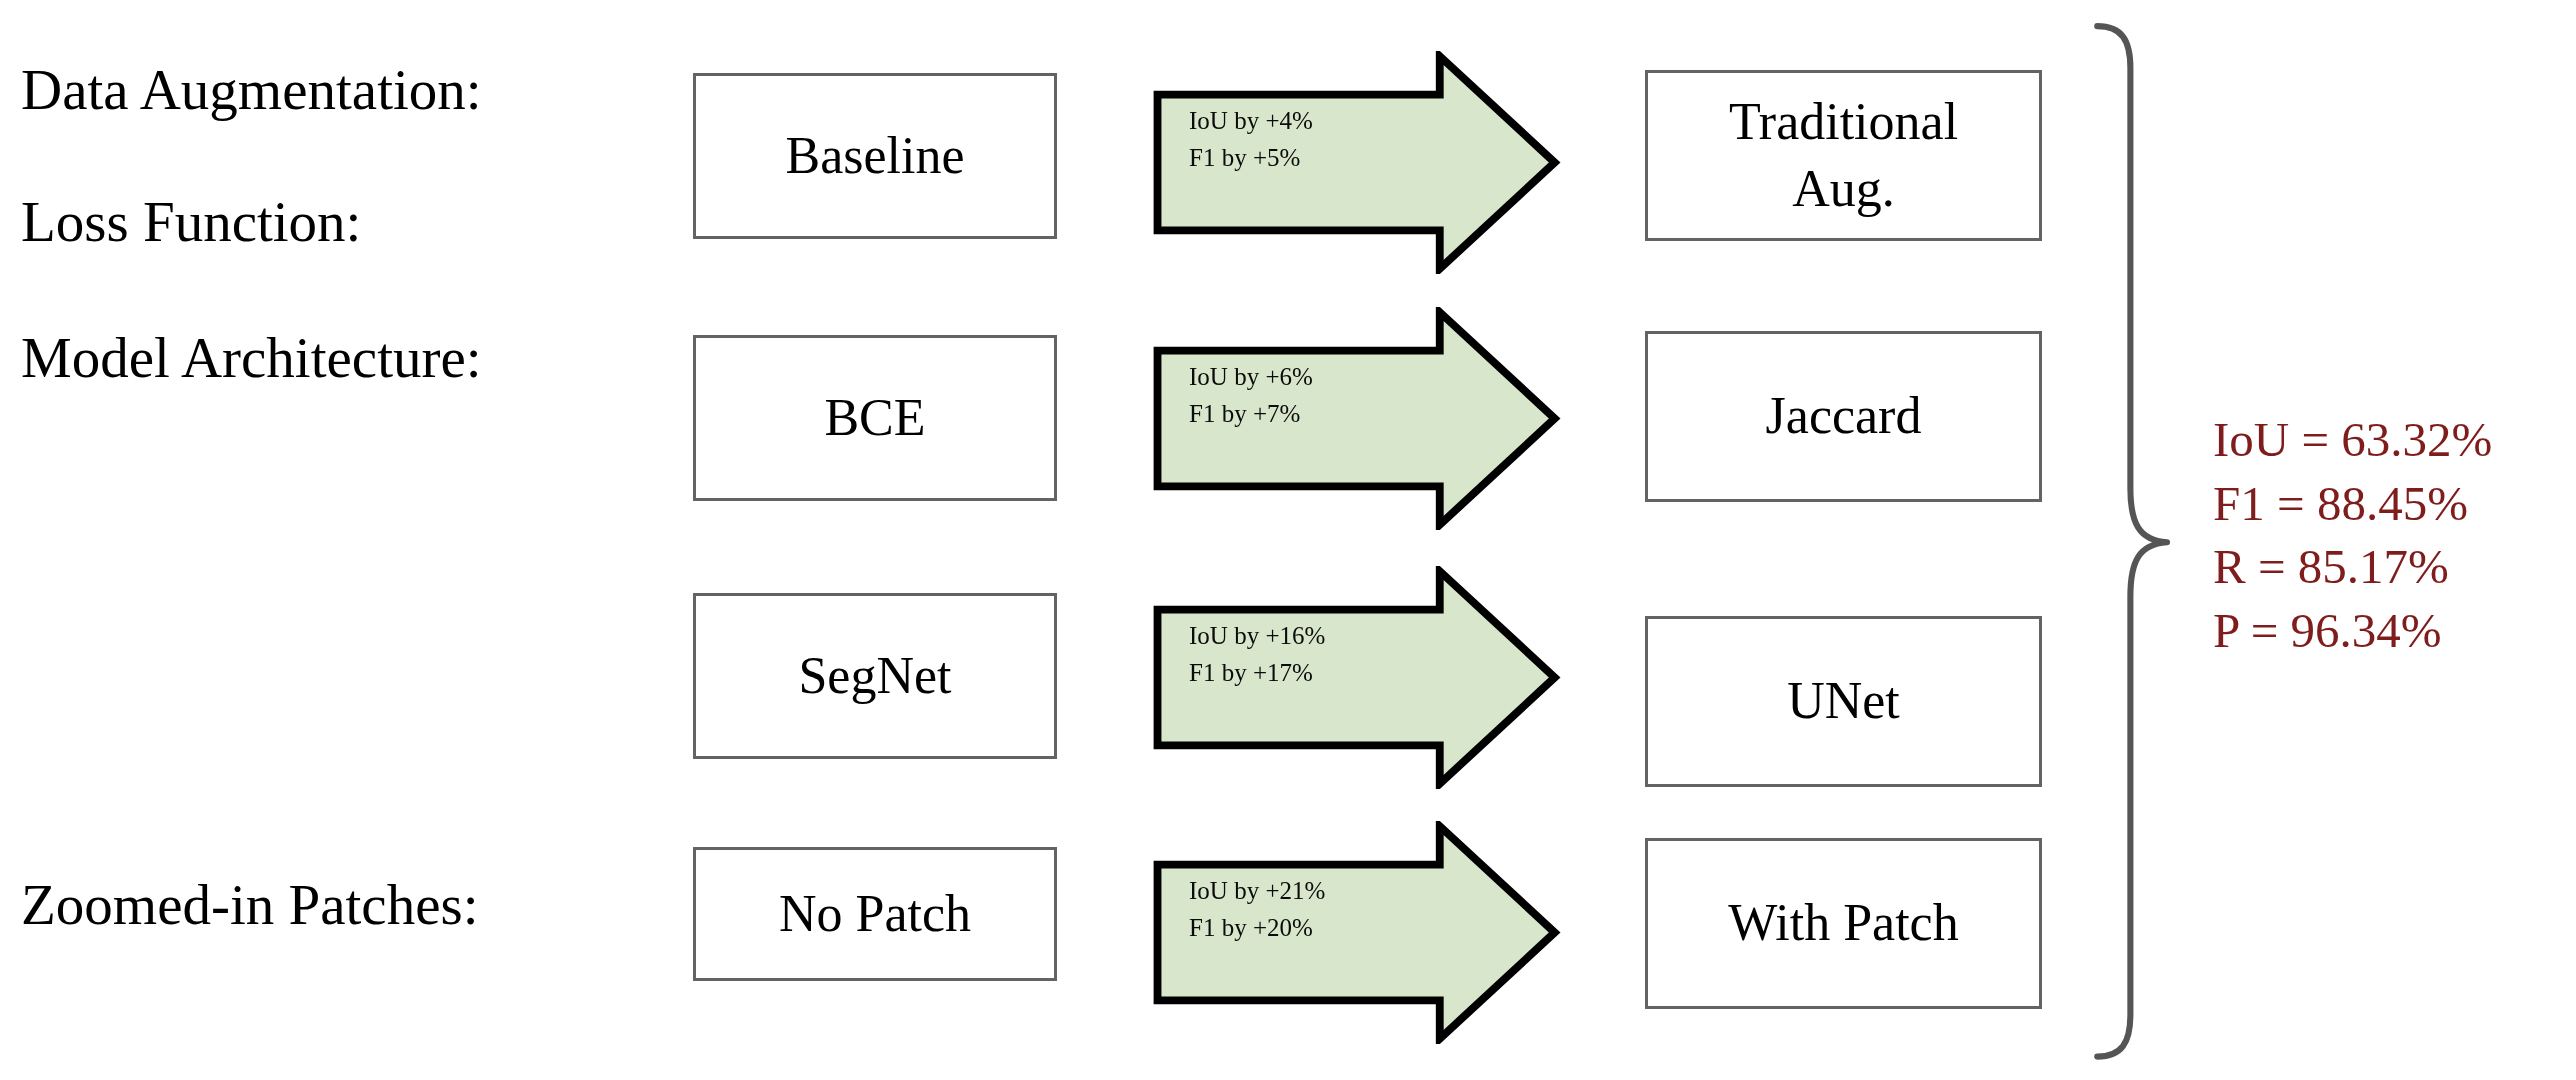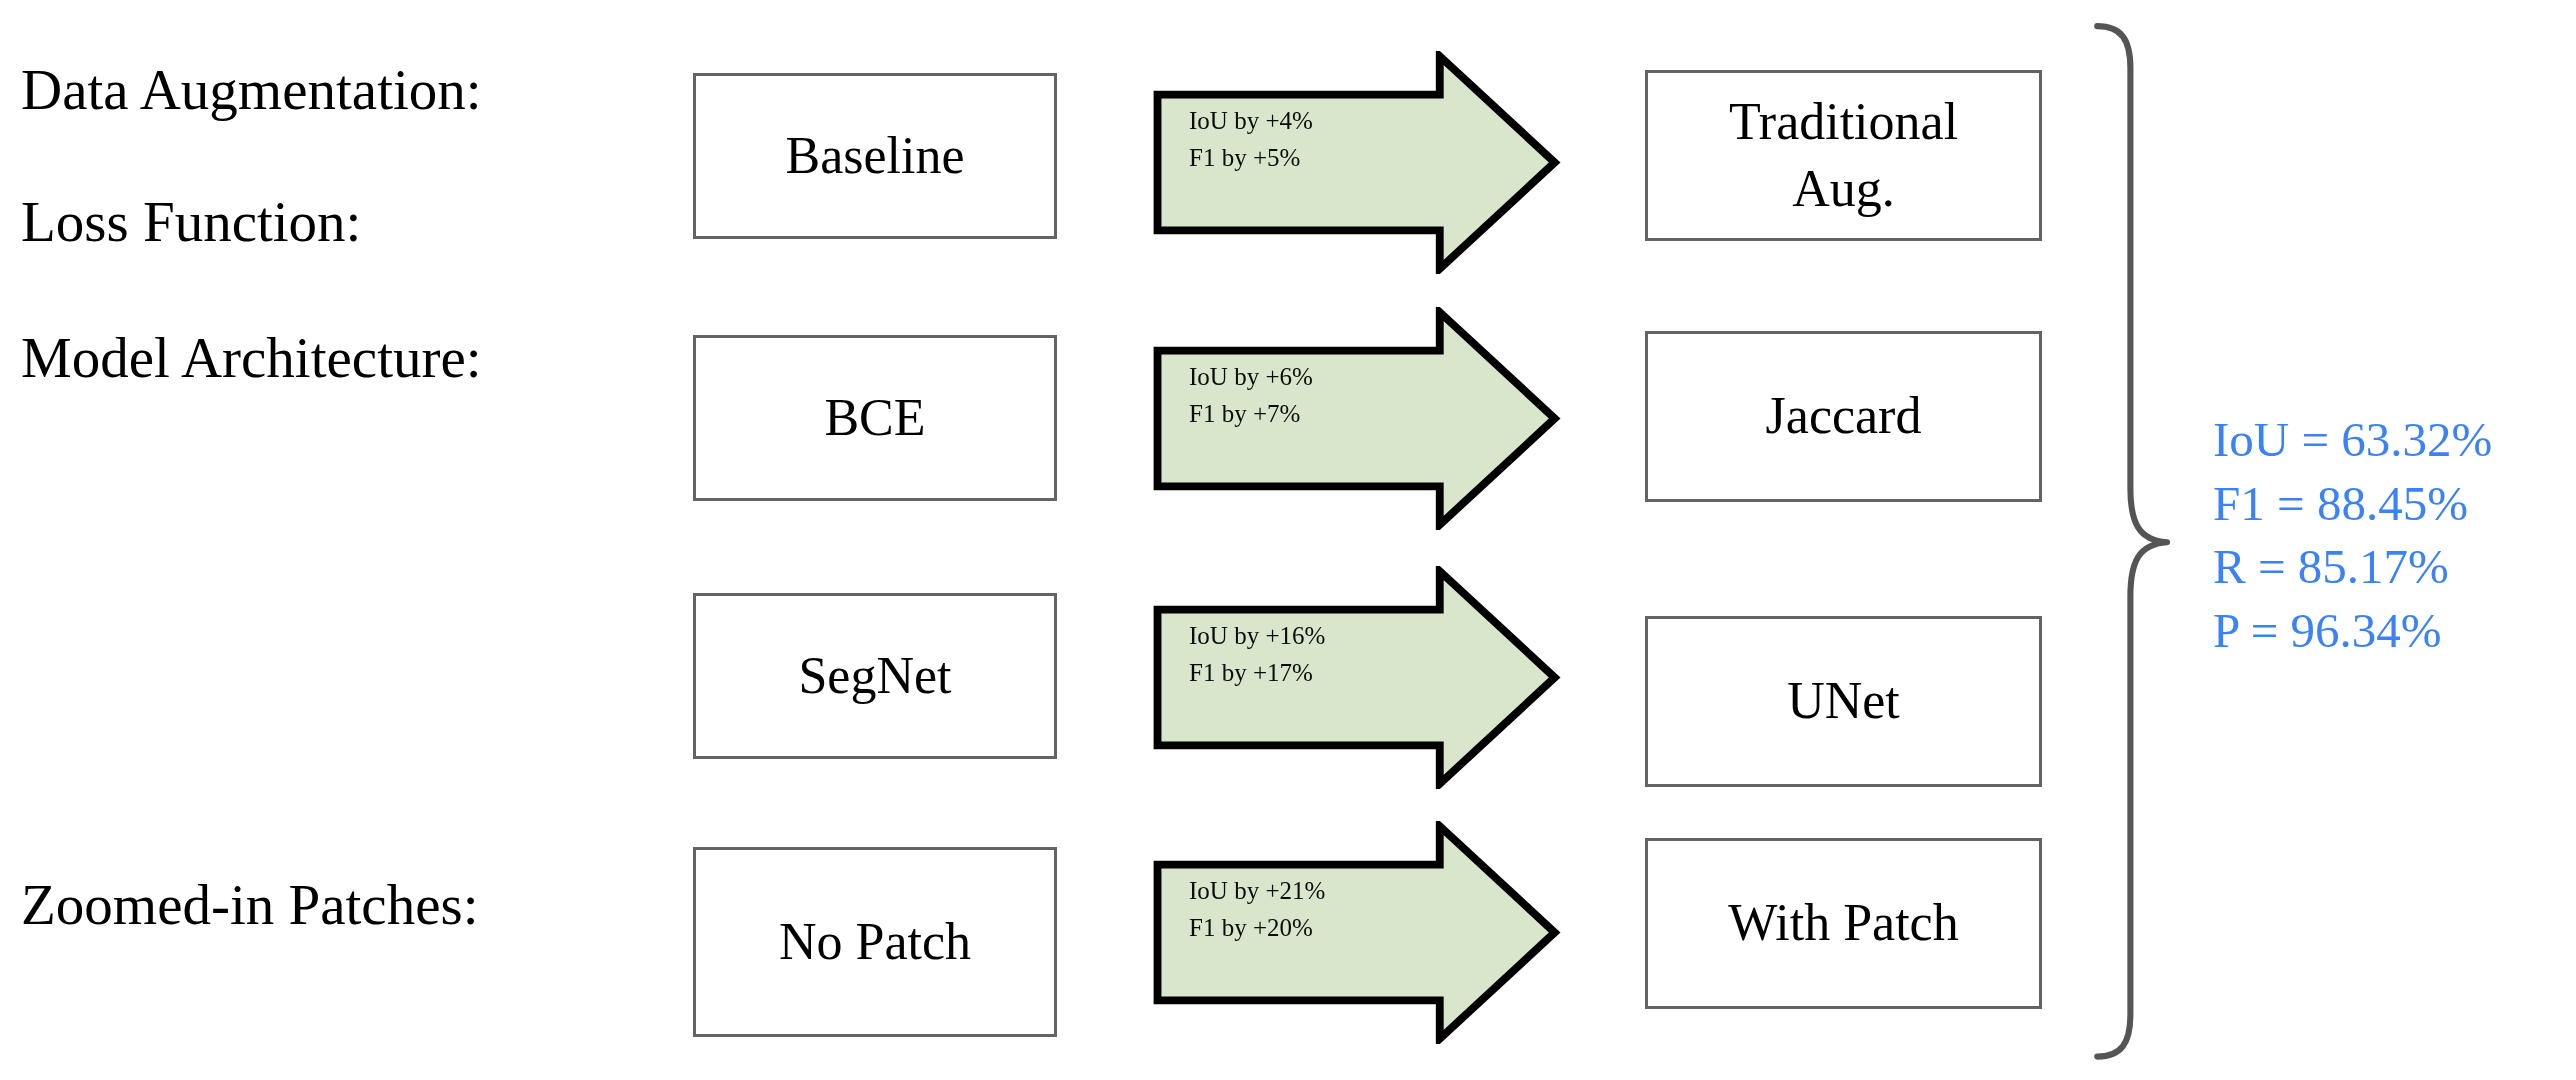--- a/index.html
+++ b/index.html
@@ -90,21 +90,21 @@
   .metrics {
     position: absolute;
     left: 2213px;
     top: 408px;
     width: 349px;
     text-align: left;
   }
   .metrics .mline {
     font-size: 49px;
     line-height: 1.30;
-    color: #3b82f6;
+    color: #7f1d1d;
     white-space: nowrap;
   }
 </style>
 </head>
 <body>
 
 <div id="canvas">
 
   <div class="row-label" style="top:61px;">Data Augmentation:</div>
 
@@ -162,21 +162,21 @@
       <div class="aline">F1 by +17%</div>
     </div>
   </div>
 
   <div class="stage-box" style="left:1645px; top:584px; width:397px; height:171px;margin-top:32px;">
     <div class="box-line">UNet</div>
   </div>
 
   <div class="row-label" style="top:876px;">Zoomed-in Patches:</div>
 
-  <div class="stage-box" style="left:693px; top:847px; width:364px; height:190px;">
+  <div class="stage-box" style="left:693px; top:847px; width:364px; height:134px;">
     <div class="box-line">No Patch</div>
   </div>
 
   <div class="arrow" style="left:1152px; top:821px; width:410px; height:223px;">
     <svg width="410" height="223" viewBox="0 0 470 256" aria-hidden="true">
       <polygon points="6,50 330,50 330,6 462,128 330,250 330,206 6,206" fill="#d8e6cc" stroke="#000000" stroke-width="9" stroke-linejoin="miter"></polygon>
     </svg>
     <div class="arrow-text">
       <div class="aline">IoU by +21%</div>
       <div class="aline">F1 by +20%</div>

